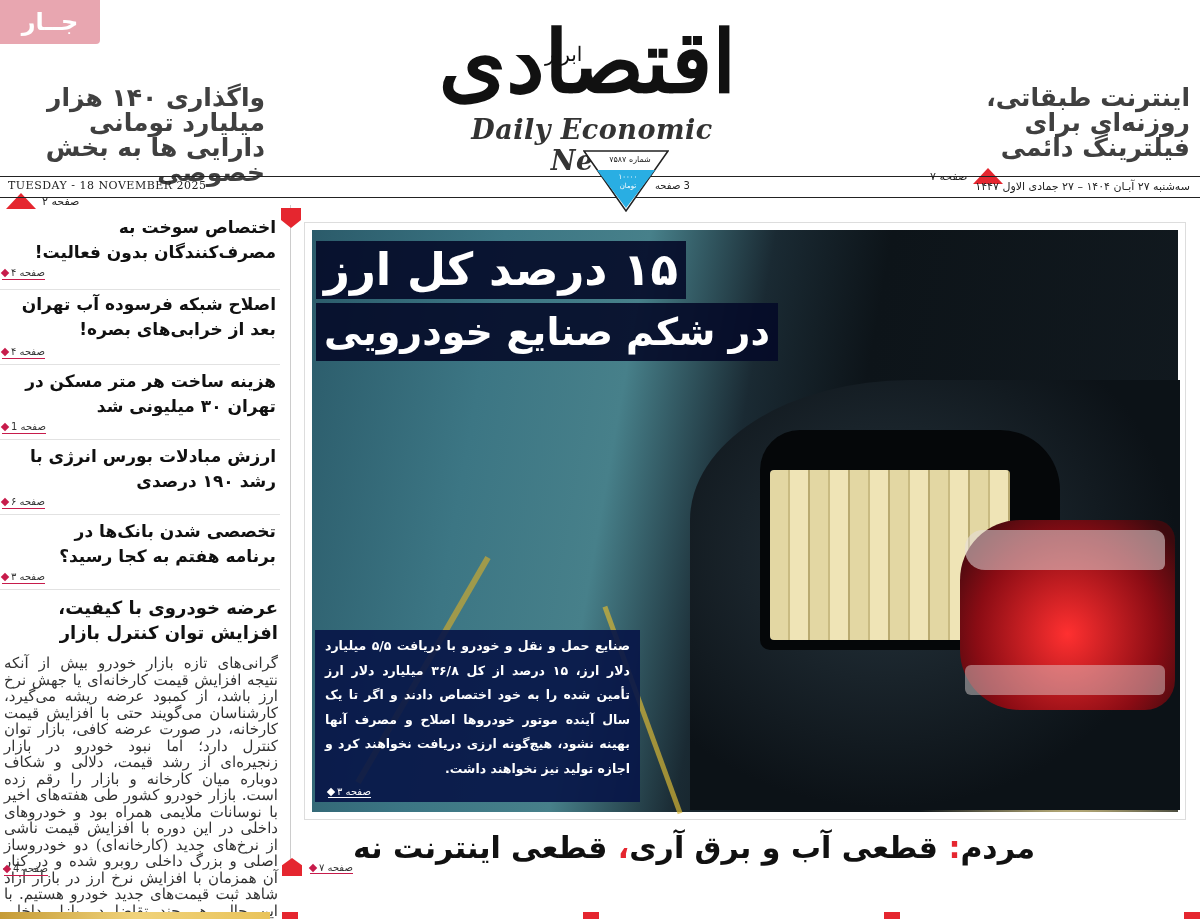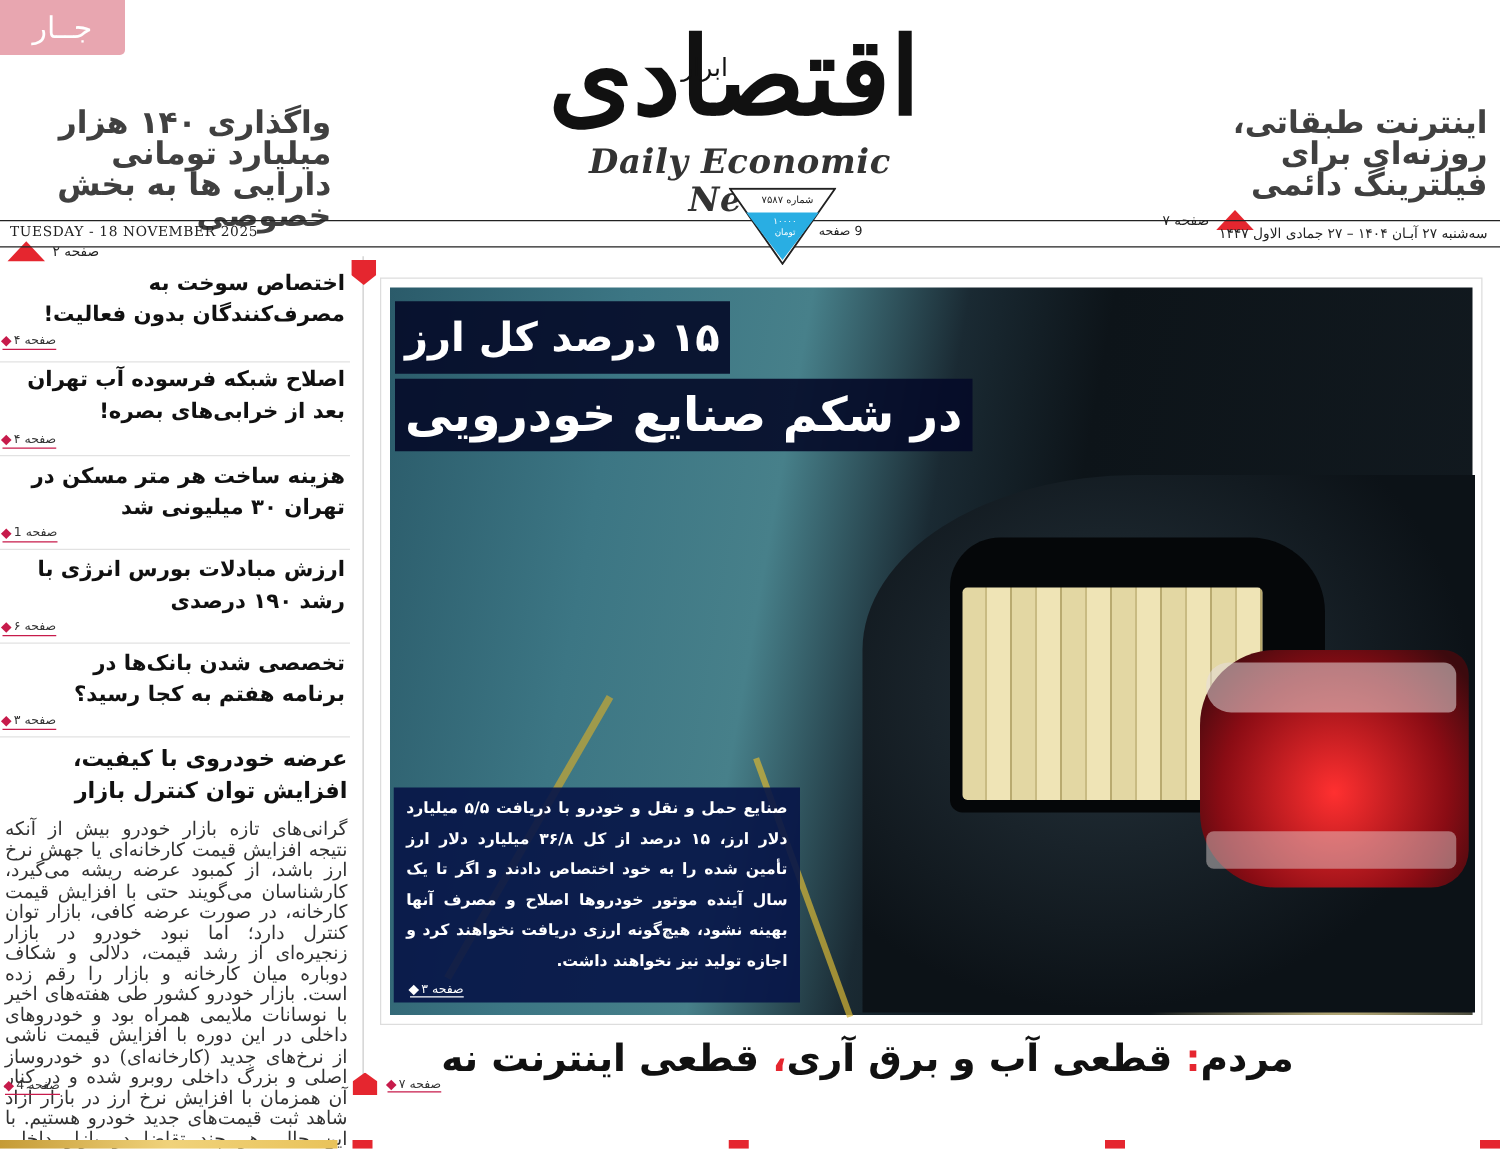--- a/index.html
+++ b/index.html
@@ -4,21 +4,21 @@
 <style>
   * { box-sizing: border-box; margin: 0; padding: 0; }
   html, body { width: 1200px; height: 919px; overflow: hidden; background: #ffffff; }
   body { position: relative; font-family: "DejaVu Sans", sans-serif; color: #111; }
 
   .abs { position: absolute; }
   .rtl { direction: rtl; text-align: right; }
 
   
   .jar-tag { left: 0; top: 0; width: 100px; height: 44px; background: #e8a6b0; color: #fff;
-    font-weight: normal; font-size: 24px; display: flex; align-items: center; justify-content: center;
+    font-weight: bold; font-size: 24px; display: flex; align-items: center; justify-content: center;
     clip-path: polygon(0 0, 100% 0, 100% 100%, 88% 100%, 0 100%); border-bottom-right-radius: 4px; }
 
   
   .masthead-fa { left: 415px; top: 2px; width: 345px; height: 120px; font-family: "DejaVu Serif", serif;
     font-size: 86px; font-weight: bold; letter-spacing: -2px; line-height: 120px; text-align: center; direction: rtl; color: #111; }
   .masthead-small { left: 545px; top: 42px; font-size: 20px; font-family: "DejaVu Serif", serif; color: #111; }
   .masthead-en { left: 432px; top: 114px; width: 320px; text-align: center; font-family: "DejaVu Serif", serif;
     font-size: 27px; font-style: italic; font-weight: bold; color: #333; letter-spacing: 0.5px; }
 
   
@@ -62,21 +62,21 @@
   .road-line2 { left: 640px; top: 600px; width: 5px; height: 220px; background: #d7b634; transform: rotate(-20deg); opacity: 0.7; }
   .car-body { left: 690px; top: 380px; width: 490px; height: 430px; background: radial-gradient(ellipse at 40% 40%, #26343d, #0c1217 70%); border-top-left-radius: 220px 140px; }
   .trunk { left: 760px; top: 430px; width: 300px; height: 220px; background: #050709; border-radius: 40px 60px 10px 10px; }
   .money { left: 770px; top: 470px; width: 240px; height: 170px;
     background: repeating-linear-gradient(90deg, #e3d7a3 0 18px, #c9bb82 18px 20px, #efe4b6 20px 38px, #b9aa70 38px 40px); border-radius: 4px; }
   .taillight { left: 960px; top: 520px; width: 215px; height: 190px; background: radial-gradient(ellipse at 50% 60%, #ff3030, #8a0c14 60%, #3c0a0e 90%); border-radius: 60px 20px 30px 60px; }
   .tail-band { left: 965px; top: 530px; width: 200px; height: 40px; background: rgba(230,220,220,0.55); border-radius: 18px 10px 6px 20px; }
   .tail-band2 { left: 965px; top: 665px; width: 200px; height: 30px; background: rgba(230,220,220,0.45); border-radius: 6px; }
 
   .headline-box { background: rgba(4,10,40,0.9); color: #fff; font-weight: bold; direction: rtl; padding: 0 8px; white-space: nowrap; }
-  .hl1 { left: 316px; top: 241px; font-size: 32px; line-height: 58px; }
+  .hl1 { left: 316px; top: 241px; font-size: 45px; line-height: 58px; }
   .hl2 { left: 316px; top: 303px; font-size: 38px; line-height: 58px; }
 
   .lede-box { left: 315px; top: 630px; width: 325px; height: 172px; background: rgba(8,22,72,0.92); color: #fff; padding: 4px 10px; }
   .lede-text { font-weight: bold; font-size: 12.5px; line-height: 24.5px; direction: rtl; text-align: justify; }
   .lede-page { left: 328px; top: 786px; font-size: 10px; color: #fff; border-bottom: 1.5px solid #fff; display: flex; gap: 3px; align-items: center; }
   .diamond-w { width: 6px; height: 6px; background: #fff; transform: rotate(45deg); display: inline-block; }
 
   
   .bottom-hl { left: 460px; top: 830px; width: 575px; font-weight: bold; font-size: 30px; direction: rtl; text-align: right; white-space: nowrap; }
   .red { color: #e5262f; }
@@ -108,21 +108,21 @@
   <div class="teaser rtl">اینترنت طبقاتی، روزنه‌ای برای فیلترینگ دائمی</div>
   <div class="page-ref" style="margin-top:8px; justify-content:flex-end; direction:rtl;">
     <span class="tri-up"></span>
     <span>صفحه ۷</span>
   </div>
 </div>
 
 <div class="abs datebar"></div>
 <div class="abs date-en">TUESDAY - 18 NOVEMBER 2025</div>
 <div class="abs date-fa rtl">سه‌شنبه ۲۷ آبـان ۱۴۰۴ – ۲۷ جمادی الاول ۱۴۴۷</div>
-<div class="abs pages-count">9 صفحه</div>
+<div class="abs pages-count">3 صفحه</div>
 
 <svg class="abs issue-tri" viewBox="0 0 86 62">
   <polygon points="1,1 85,1 43,61" fill="#fff" stroke="#222" stroke-width="1.5"></polygon>
   <polygon points="14,20 72,20 43,58" fill="#29aee3"></polygon>
 </svg>
 <div class="abs issue-num">شماره ۷۵۸۷</div>
 <div class="abs issue-price" style="left:613px;">
   <div>۱۰۰۰۰</div>
   <div>تومان</div>
 </div>

